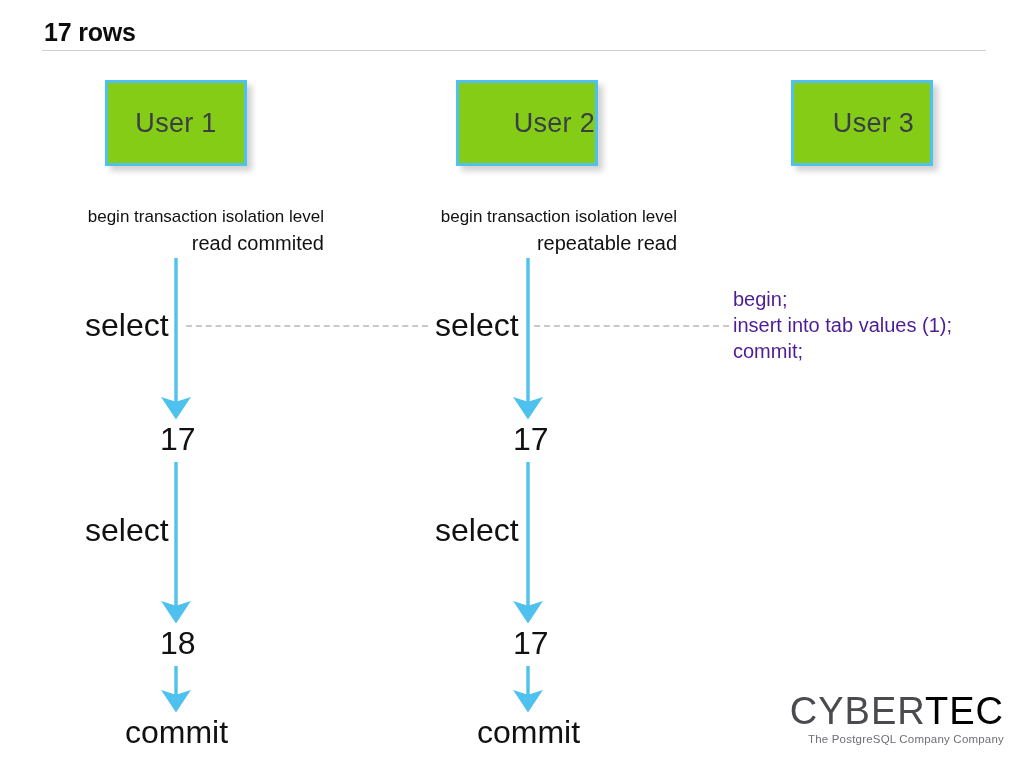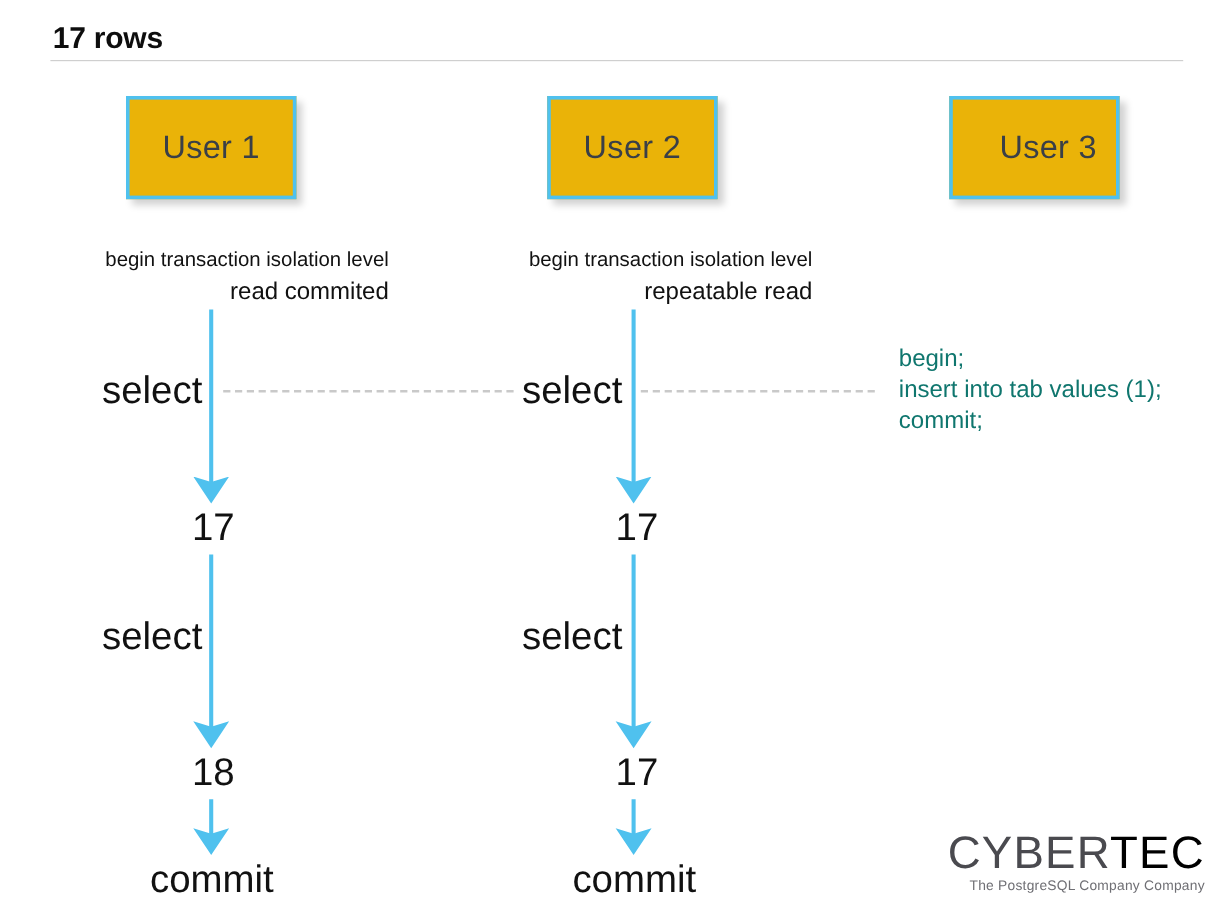--- a/index.html
+++ b/index.html
@@ -39,35 +39,35 @@
     width: 944px;
     height: 1px;
     background: #cfcfcf;
   }
 
   
   .user-box {
     position: absolute;
     width: 142px;
     height: 86px;
-    background: #eab308;
+    background: #84cc16;
     border: 3px solid #4fc1ee;
     box-sizing: border-box;
     box-shadow: 5px 5px 6px rgba(0,0,0,0.18);
     display: flex;
     align-items: center;
     justify-content: center;
   }
   .user-box .label {
     font-size: 27px;
     color: #3a3f47;
     letter-spacing: 0.3px;
   }
   #box-user-1 { left: 105px; top: 80px; }
-  #box-user-2 { left: 456px; top: 80px; }
+  #box-user-2 { left: 456px; top: 80px; justify-content: flex-end; }
   #box-user-3 { left: 791px; top: 80px; padding-left: 23px; }
   .iso-block {
     position: absolute;
     text-align: right;
     color: #111111;
   }
   .iso-block .iso-line1 {
     font-size: 17px;
     line-height: 24px;
     display: block;
@@ -102,23 +102,22 @@
   #u2-select-2 { left: 435px; top: 515px; }
   #u2-value-2  { left: 513px; top: 628px; }
   #u2-commit   { left: 477px; top: 717px; }
 
   #u3-script {
     position: absolute;
     left: 733px;
     top: 286px;
     font-size: 20px;
     line-height: 26px;
-    color: #0f766e;
+    color: #4c1d95;
     white-space: pre;
-    margin-left: 16px;
   }
 
   
   .dash-line {
     position: absolute;
     height: 0;
     border-top: 2px dashed #c9c9c9;
   }
   #dash-1 { left: 186px; top: 325px; width: 242px; }
   #dash-2 { left: 534px; top: 325px; width: 195px; }

